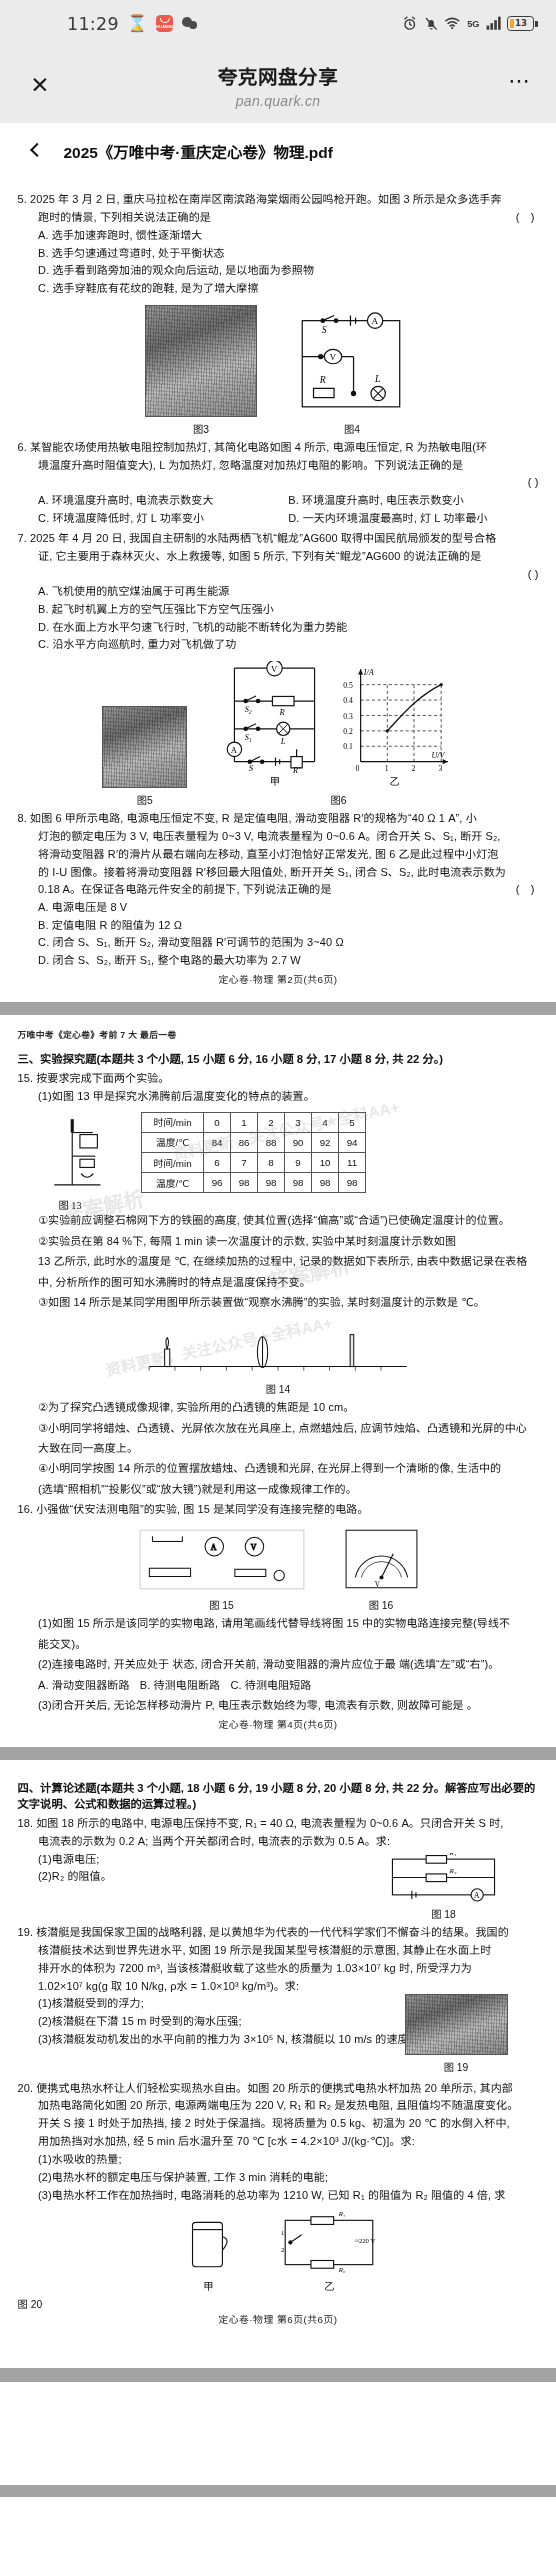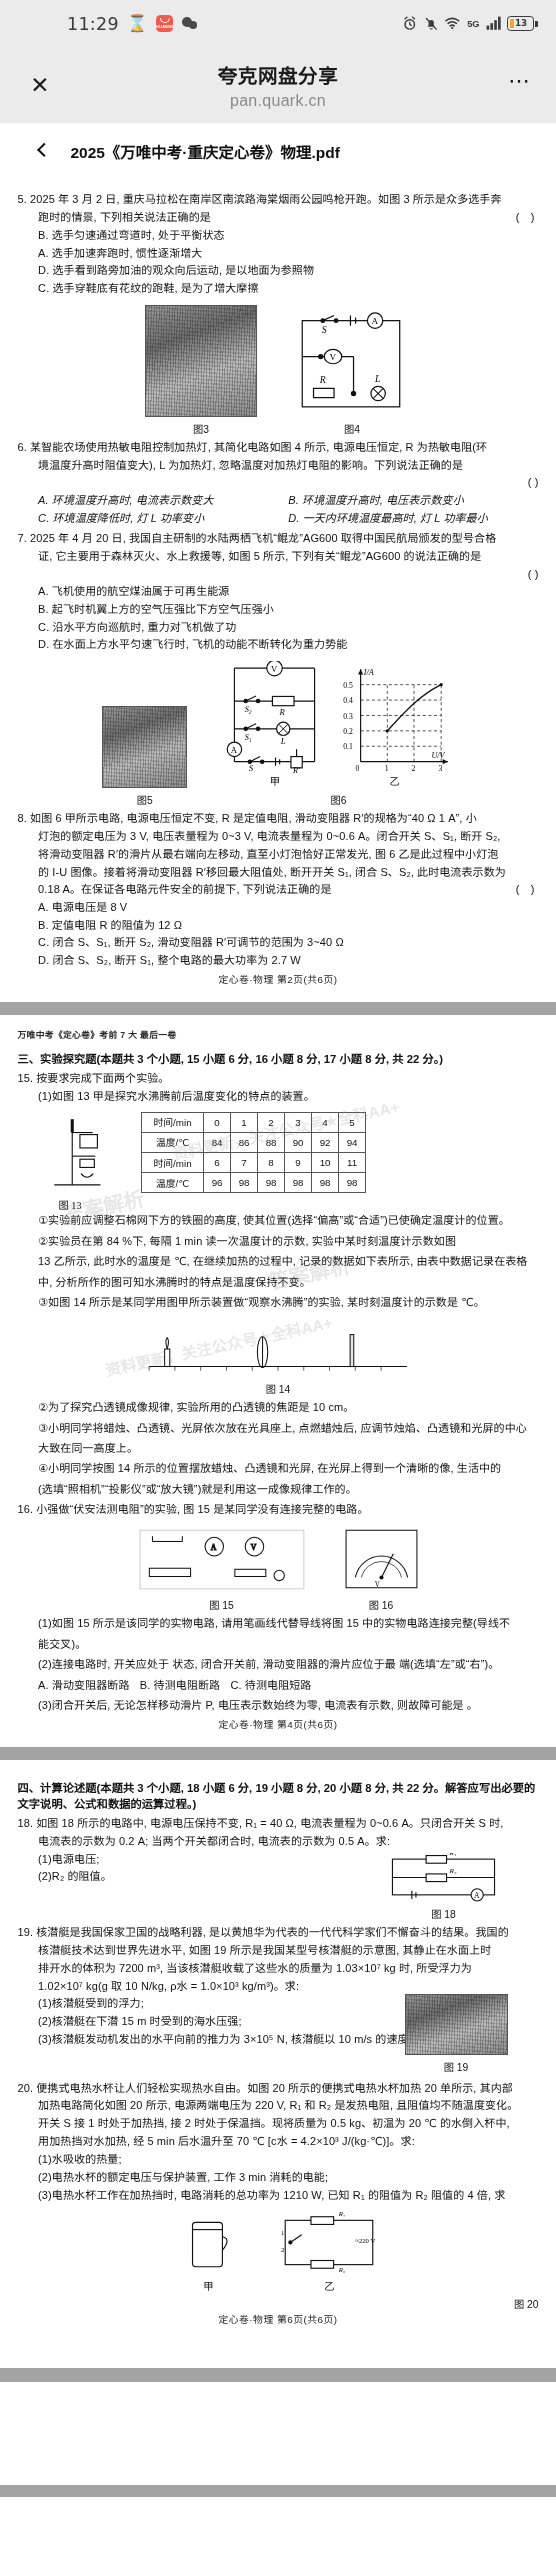--- a/index.html
+++ b/index.html
@@ -83,31 +83,31 @@
     display: flex; align-items: center; justify-content: center;
     font-size: 23px; color: #1b1b1b; font-weight: 300; line-height: 1;
   }
   .header-center {
     position: absolute; left: 0; right: 0; top: 50%;
     transform: translateY(-50%);
     display: flex; flex-direction: column; align-items: center; gap: 3.1px;
     pointer-events: none;
   }
   .header-title { font-size: 19.6px; font-weight: 700; color: #1b1b1b; letter-spacing: 0.5px; }
-  .header-sub { font-size: 16px; color: #8a8a8a; letter-spacing: 0.3px; }
+  .header-sub { font-size: 14px; color: #8a8a8a; letter-spacing: 0.3px; font-style: italic; }
   .more-dots {
     margin-left: auto;
     font-size: 21.6px; color: #1b1b1b; letter-spacing: 1.5px;
     line-height: .4; padding-bottom: 7.2px;
   }
 
   
   .file-bar {
     height: 55px; background: #fff;
-    display: flex; align-items: center; padding: 0 32px;
+    display: flex; align-items: center; padding: 0 25px;
     gap: 13.4px;
   }
   .back-chevron {
     width: 25px; height: 25px; display: flex; align-items: center; justify-content: center;
   }
   .back-chevron i {
     display: block; width: 10.3px; height: 10.3px;
     border-left: 2.6px solid #111; border-bottom: 2.6px solid #111;
     transform: rotate(45deg);
   }
@@ -134,21 +134,21 @@
   .q {
     font-size: 11px; line-height: 1.62; color: #111;
     margin-bottom: 2.6px; letter-spacing: 0.1px;
   }
   .q-num { display: inline; font-weight: 500; }
   .indent1 { padding-left: 20.6px; }
   .blank-paren { float: right; letter-spacing: 4.1px; }
   .opts { padding-left: 20.6px; }
   .opt { font-size: 11px; line-height: 1.6; color: #111; }
   .opt-2col { display: flex; }
-  .opt-2col > div { flex: 1; font-style: italic; }
+  .opt-2col > div { flex: 1; }
   .section-title { font-size: 11.3px; font-weight: 700; color: #111; margin: 5.2px 0 4.1px; }
   .page-footer {
     text-align: center; font-size: 9.8px; color: #222;
     margin-top: 1px; letter-spacing: 0.5px;
   }
 
   
   .figrow { display: flex; justify-content: center; align-items: flex-end; gap: 36px; margin: 7.2px 0 3.1px; }
   .fig { display: flex; flex-direction: column; align-items: center; gap: 4.1px; }
   .fig-cap { font-size: 10.3px; color: #111; }
@@ -255,22 +255,22 @@
 <div class="viewer">
 
   <div class="page page-1">
 
     <div class="q">
       <div><span class="q-num">5.</span>
         <span>2025 年 3 月 2 日, 重庆马拉松在南岸区南滨路海棠烟雨公园鸣枪开跑。如图 3 所示是众多选手奔</span></div>
       <div class="indent1"><span class="blank-paren">(    )</span>
         <span>跑时的情景, 下列相关说法正确的是</span></div>
       <div class="opts">
+        <div class="opt">A. 选手加速奔跑时, 惯性逐渐增大</div>
         <div class="opt">B. 选手匀速通过弯道时, 处于平衡状态</div>
-        <div class="opt">A. 选手加速奔跑时, 惯性逐渐增大</div>
         <div class="opt">D. 选手看到路旁加油的观众向后运动, 是以地面为参照物</div>
         <div class="opt">C. 选手穿鞋底有花纹的跑鞋, 是为了增大摩擦</div>
       </div>
     </div>
 
     <div class="figrow">
       <div class="fig">
         <div class="photo photo-marathon"></div>
         <div class="fig-cap">图3</div>
       </div>
@@ -333,22 +333,22 @@
     </div>
 
     <div class="q">
       <div><span class="q-num">7.</span>
         <span>2025 年 4 月 20 日, 我国自主研制的水陆两栖飞机“鲲龙”AG600 取得中国民航局颁发的型号合格</span></div>
       <div class="indent1">证, 它主要用于森林灭火、水上救援等, 如图 5 所示, 下列有关“鲲龙”AG600 的说法正确的是</div>
       <div class="indent1" style="text-align:right;">(    )</div>
       <div class="opts">
         <div class="opt">A. 飞机使用的航空煤油属于可再生能源</div>
         <div class="opt">B. 起飞时机翼上方的空气压强比下方空气压强小</div>
+        <div class="opt">D. 在水面上方水平匀速飞行时, 飞机的动能不断转化为重力势能</div>
         <div class="opt">C. 沿水平方向巡航时, 重力对飞机做了功</div>
-        <div class="opt">D. 在水面上方水平匀速飞行时, 飞机的动能不断转化为重力势能</div>
       </div>
     </div>
 
     <div class="figrow">
       <div class="fig">
         <div class="photo photo-plane"></div>
         <div class="fig-cap">图5</div>
       </div>
       <div class="fig">
         <div style="display:flex;align-items:flex-end;gap:9.3px;">
@@ -715,20 +715,20 @@
           </g>
           <text x="118" y="8" font-size="13" font-style="italic" font-family="serif">R₁</text>
           <text x="118" y="116" font-size="13" font-style="italic" font-family="serif">R₂</text>
           <text x="6" y="44" font-size="13" font-family="serif">1</text>
           <text x="6" y="78" font-size="13" font-family="serif">2</text>
           <text x="150" y="60" font-size="13" font-family="serif">≈220 V</text>
         </svg>
         <div class="fig-cap">乙</div>
       </div>
     </div>
-    <div class="fig-cap" style="text-align:right;">图 20</div>
+    <div class="fig-cap" style="text-align:left;">图 20</div>
 
     <div class="page-footer">定心卷·物理  第6页(共6页)</div>
   </div>
 
   <div class="bottom-spacer"></div>
 </div>
 
 
 </body></html>

